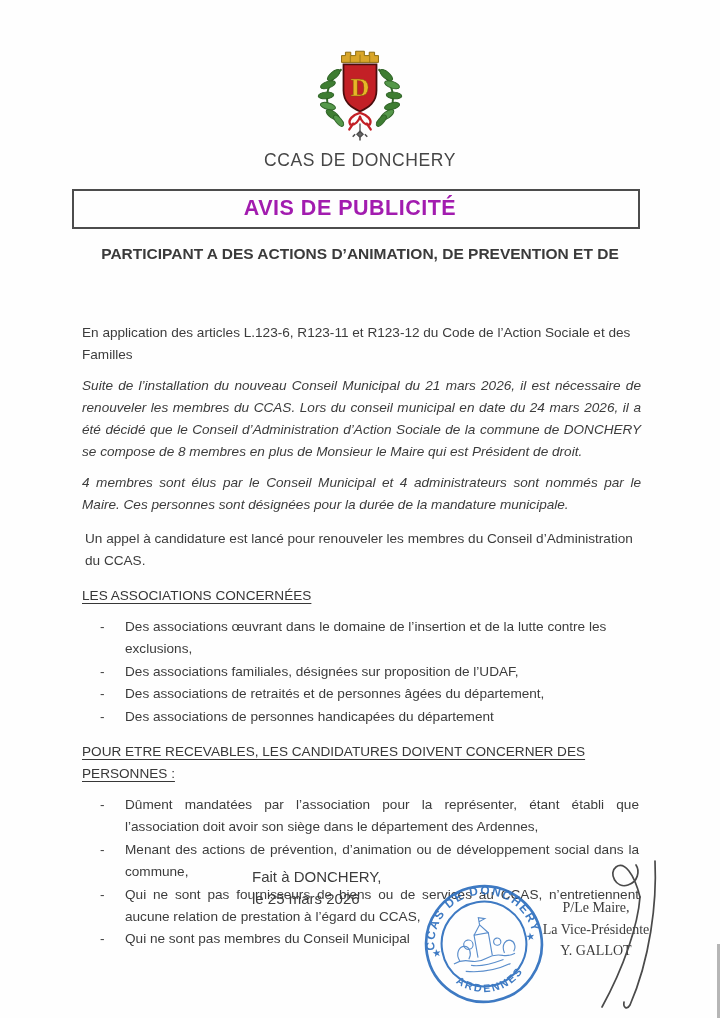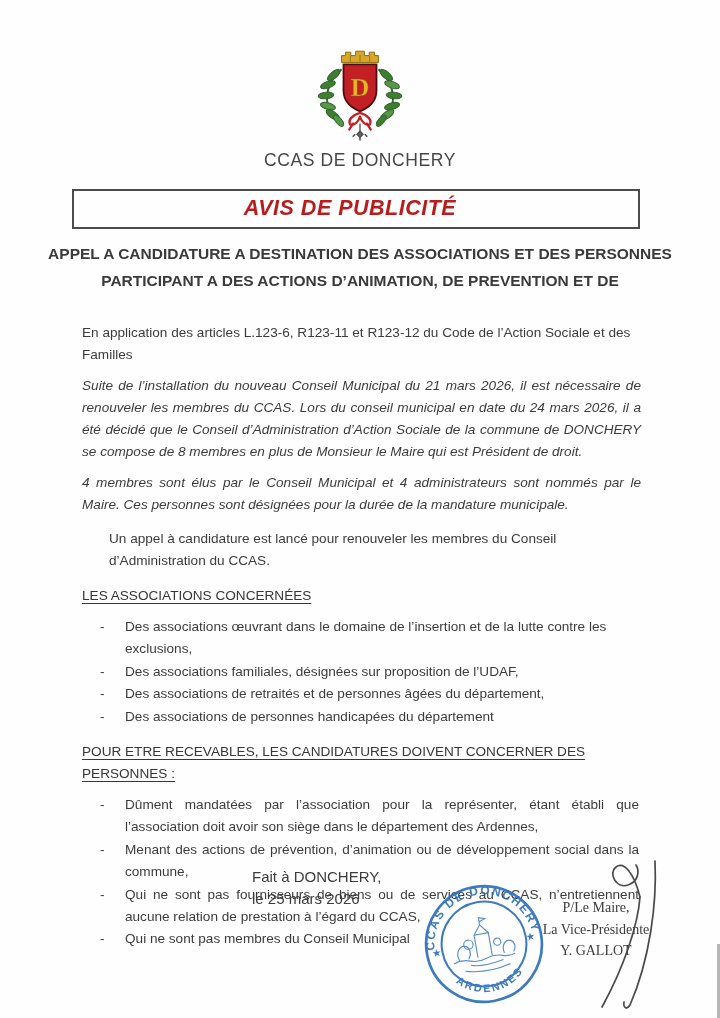--- a/index.html
+++ b/index.html
@@ -20,37 +20,37 @@
   .municipality {
     position: absolute; top: 150px; left: 0; width: 720px;
     text-align: center; font-size: 17.5px; letter-spacing: 0.6px; color: #464646;
   }
 
   .title-box {
     position: absolute; top: 189px; left: 72px; width: 568px;
     border: 2px solid #4c4c4c;
     padding: 5px 12px 6px 0;
     text-align: center;
-    font-size: 21.5px; font-weight: bold; letter-spacing: 0.5px; color: #b91c1c; font-style: italic;
+    font-size: 21.5px; font-weight: bold; letter-spacing: 0.5px; color: #a21caf;
   }
 
   .subtitle {
     position: absolute; top: 241px; left: 40px; width: 640px;
     text-align: center; font-weight: bold; font-size: 15.5px;
     line-height: 26.5px; color: #3a3a3a;
   }
 
   .content {
     position: absolute; top: 322px; left: 82px; width: 559px;
     font-size: 13.6px; line-height: 22px; color: #3c3c3c;
   }
   .para { text-align: justify; }
   .mt-legal { margin-top: 0; }
   .mt-p { margin-top: 9px; font-style: italic; }
-  .call-line { margin-top: 12px; padding-left: 3px; margin-left: 24px; }
+  .call-line { margin-top: 12px; padding-left: 3px; }
 
   .section-heading {
     margin-top: 13px;
     font-weight: normal;
     text-decoration: underline;
     text-underline-offset: 3px;
     color: #373737;
   }
   .list { margin-top: 9px; }
   .list-item { display: flex; line-height: 22.4px; }
@@ -138,21 +138,20 @@
     </g>
   </svg>
 
   <div class="municipality">CCAS DE DONCHERY</div>
 
   <div class="title-box">
     <span>AVIS DE PUBLICITÉ</span>
   </div>
 
   <div class="subtitle">
-    <div>APPEL A CANDIDATURE A DESTINATION DES ASSOCIATIONS ET DES PERSONNES</div>
     <div>PARTICIPANT A DES ACTIONS D’ANIMATION, DE PREVENTION ET DE</div>
   </div>
 
   <div class="content">
     <div class="mt-legal">En application des articles L.123-6, R123-11 et R123-12 du Code de l’Action Sociale et des Familles</div>
 
     <div class="para mt-p">Suite de l’installation du nouveau Conseil Municipal du 21 mars 2026, il est nécessaire de renouveler les membres du CCAS. Lors du conseil municipal en date du 24 mars 2026, il a été décidé que le Conseil d’Administration d’Action Sociale de la commune de DONCHERY se compose de 8 membres en plus de Monsieur le Maire qui est Président de droit.</div>
 
     <div class="para mt-p">4 membres sont élus par le Conseil Municipal et 4 administrateurs sont nommés par le Maire. Ces personnes sont désignées pour la durée de la mandature municipale.</div>
 

